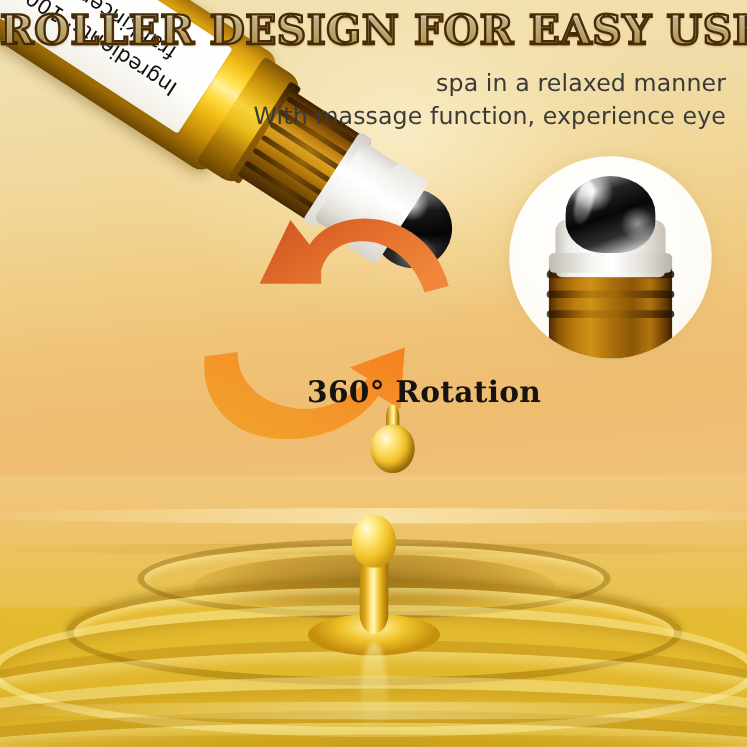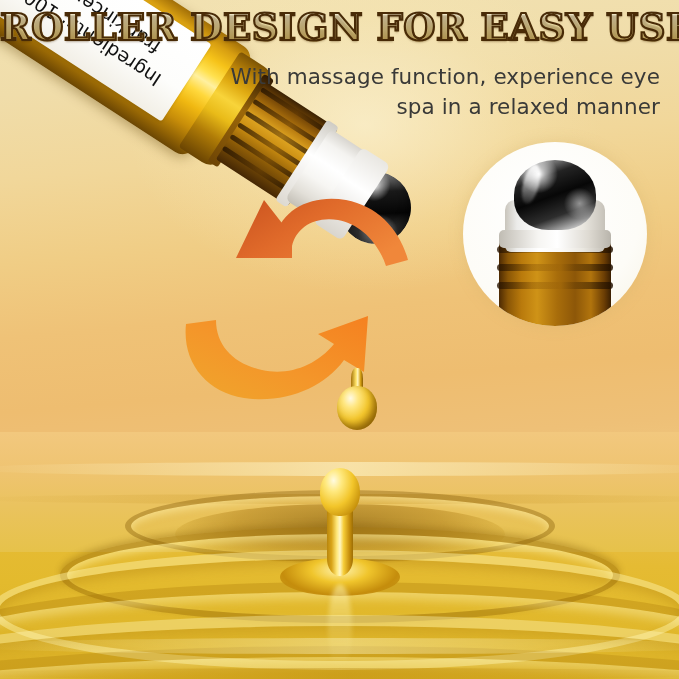--- a/index.html
+++ b/index.html
@@ -513,23 +513,26 @@
     <div class="inset-neck"></div>
     <div class="inset-thread" style="top:104px"></div>
     <div class="inset-thread" style="top:122px"></div>
     <div class="inset-thread" style="top:140px"></div>
     <div class="inset-housing"></div>
     <div class="inset-collar"></div>
     <div class="inset-ball"></div>
     <div class="inset-ball-shine"></div>
   </div>
 
+  <div class="inset-caption">
+    <span class="cap-inner">360° Rotation</span>
+  </div>
 
   <div class="headline">
     <span class="headline-text">ROLLER DESIGN FOR EASY USE</span>
   </div>
 
   <div class="subhead">
+    <div>spa in a relaxed manner</div>
     <div>With massage function, experience eye</div>
-    <div>spa in a relaxed manner</div>
   </div>
 
 </div>
 
 </body></html>

